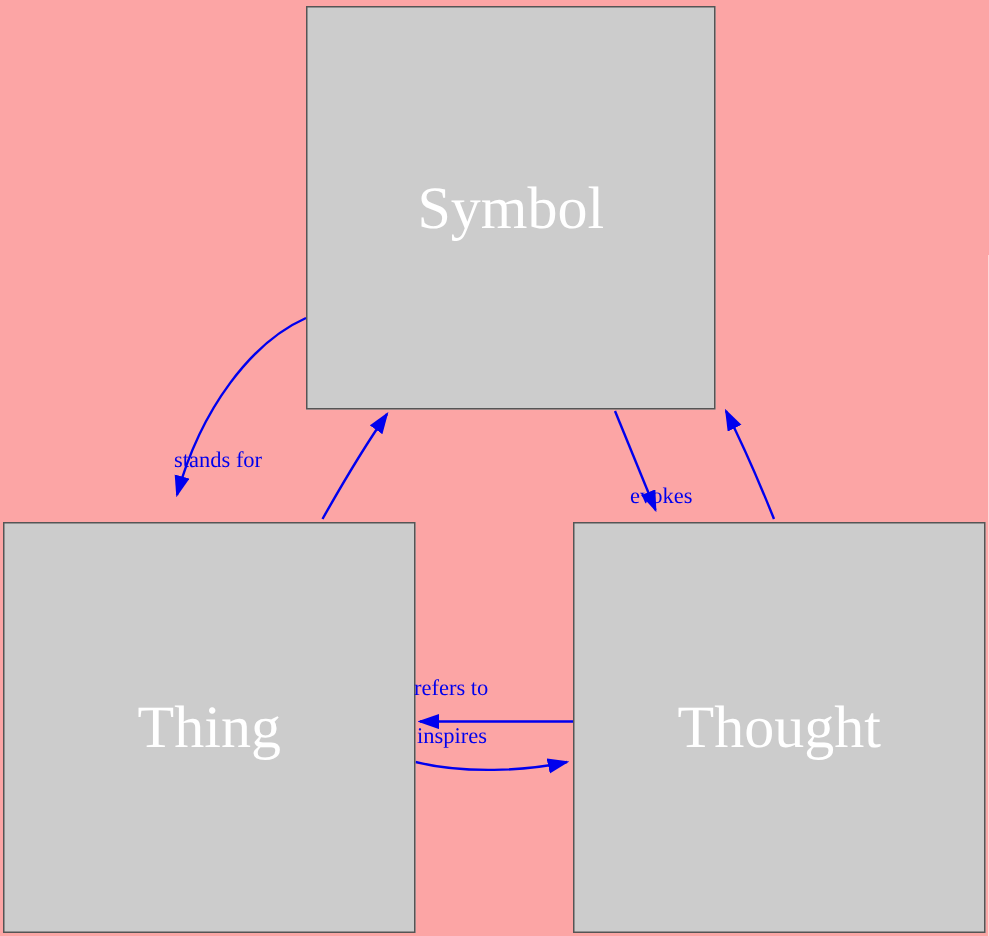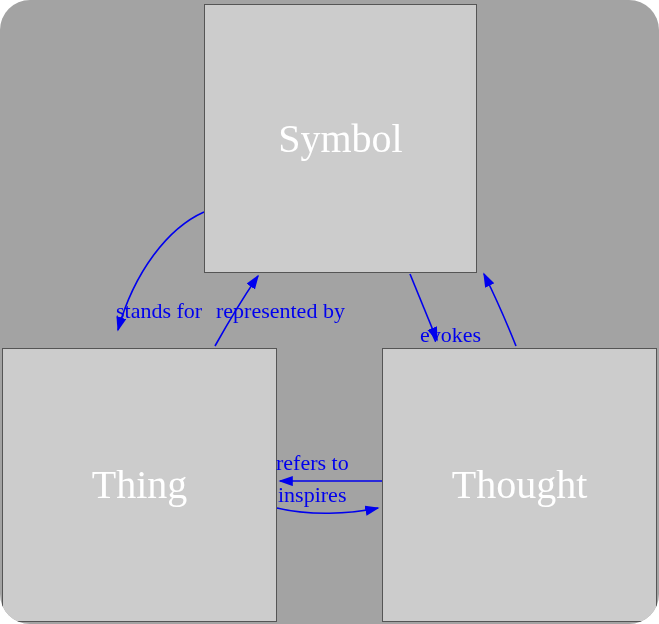--- a/index.html
+++ b/index.html
@@ -4,24 +4,23 @@
 <style>
   html, body {
     margin: 0;
     padding: 0;
     background: #ffffff;
   }
   #canvas {
     position: relative;
     width: 659px;
     height: 624px;
-    background: #a3a3a3;
+    background: #fca5a5;
     overflow: hidden;
     font-family: "Liberation Serif", "DejaVu Serif", serif;
-    border-radius: 30px;
   }
   .node {
     position: absolute;
     background: #cccccc;
     border: 1px solid #555555;
     box-sizing: border-box;
     display: flex;
     align-items: center;
     justify-content: center;
   }
@@ -54,21 +53,21 @@
     position: absolute;
     left: 0;
     top: 0;
     width: 659px;
     height: 624px;
     pointer-events: none;
   }
   .edge-label {
     position: absolute;
     color: #0000ee;
-    font-size: 22px;
+    font-size: 15px;
     font-family: "Liberation Serif", "DejaVu Serif", serif;
     white-space: nowrap;
     line-height: 1;
     user-select: none;
   }
   #label-stands-for      { left: 116px; top: 300px; }
   #label-represented-by  { left: 216px; top: 300px; }
   #label-evokes          { left: 420px; top: 300px; margin-top: 24px; }
   #label-symbolized-by   { left: 493px; top: 300px; }
   #label-refers-to       { left: 276px; top: 452px; }
@@ -106,21 +105,20 @@
   <div class="node" id="node-thing">
     <span class="node-label">Thing</span>
   </div>
 
   <div class="node" id="node-thought">
     <span class="node-label">Thought</span>
   </div>
 
   <div class="edge-label" id="label-stands-for">stands for</div>
 
-  <div class="edge-label" id="label-represented-by">represented by</div>
 
   <div class="edge-label" id="label-evokes">evokes</div>
 
 
   <div class="edge-label" id="label-inspires">inspires</div>
 
   <div class="edge-label" id="label-refers-to">refers to</div>
 
 </div>
 

